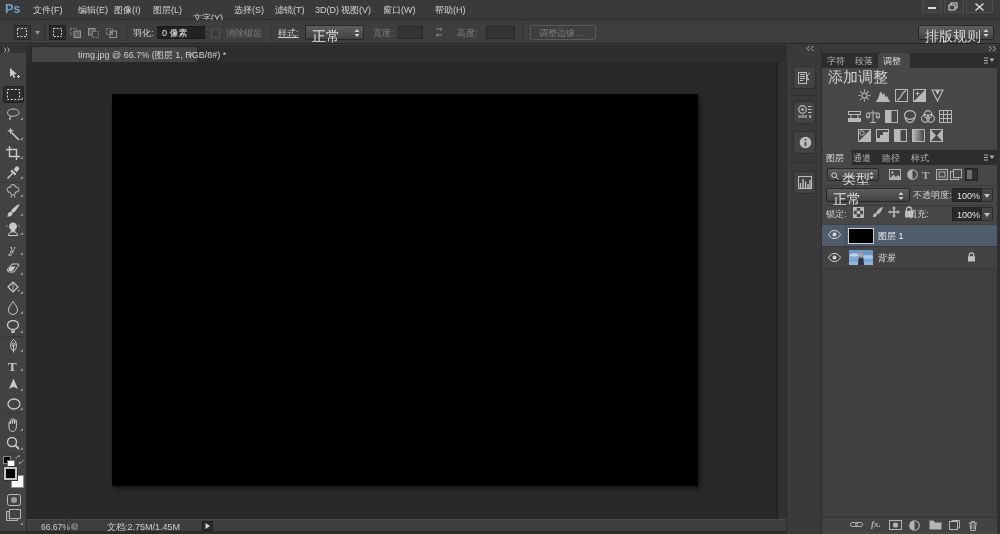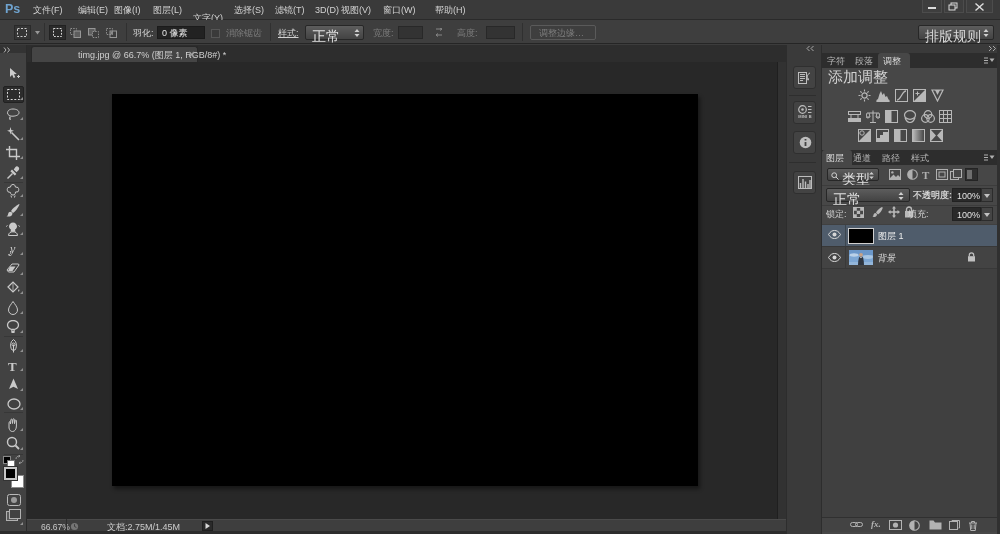--- a/index.html
+++ b/index.html
@@ -424,21 +424,21 @@
     </svg>
 <div class="ab" style="left:965px;top:168px;width:13px;height:13px;background:#2f2f2f;border:1px solid #242424;box-sizing:border-box;"></div>
 <div class="ab" style="left:967px;top:170px;width:5px;height:9px;background:#6e6e6e;"></div>
 
 <div class="combo" style="left:826px;top:188px;width:84px;height:14px;">
   <div class="lbl" style="top:2px;">正常</div>
   <svg style="position:absolute;right:5px;top:3px;" width="6" height="8" viewBox="0 0 6 8">
    <path d="M3 0 L5.5 3 H0.5Z M3 8 L5.5 5 H0.5Z" fill="#cfcfcf"></path>
       </svg>
 </div>
-<div class="t" style="left:913px;top:190px;font-weight:bold;">不透明度:</div>
+<div class="t" style="left:913px;top:190px;">不透明度:</div>
 <div class="ab" style="left:952px;top:188px;width:29px;height:14px;background:#2a2a2a;border:1px solid #222;box-sizing:border-box;"></div>
 <div class="t" style="left:957px;top:190.5px;color:#e2e2e2;">100%</div>
 <div class="ab" style="left:981px;top:188px;width:12px;height:14px;background:#454545;border:1px solid #2c2c2c;box-sizing:border-box;"></div>
 <svg class="ab" style="left:984px;top:194px;" width="6" height="4">
       <path d="M0 0 H6 L3 4Z" fill="#c2c2c2"></path>
     </svg>
 
 <div class="t" style="left:826px;top:209px;">锁定:</div>
 <svg class="ab" style="left:853px;top:207px;" width="11" height="11" viewBox="0 0 11 11">
  <rect x="0.5" y="0.5" width="10" height="10" fill="none" stroke="#b8b8b8"></rect>

